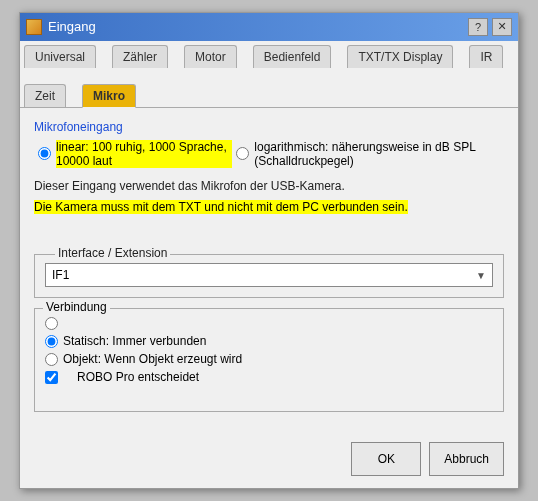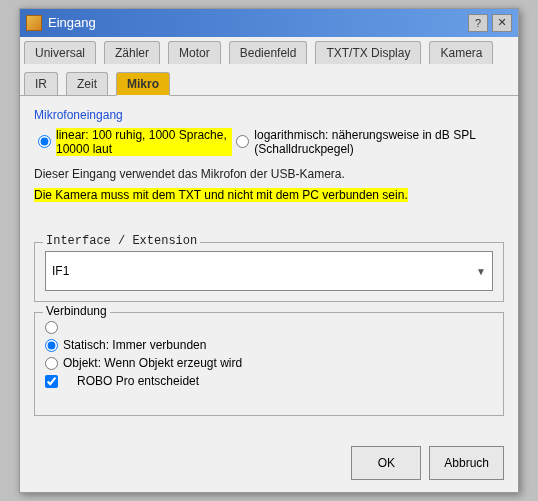--- a/index.html
+++ b/index.html
@@ -65,21 +65,21 @@
       font-size: 11px;
       cursor: pointer;
       color: #333;
     }
 
     .tab-bar {
       display: flex;
       background: #f0f0f0;
       border-bottom: 1px solid #aaa;
       padding: 4px 4px 0;
-      gap: 8px;
+      gap: 16px;
       flex-wrap: wrap;
     }
     .tab {
       padding: 4px 10px;
       background: #ddd;
       border: 1px solid #aaa;
       border-bottom: none;
       cursor: pointer;
       font-size: 12px;
       color: #333;
@@ -139,36 +139,35 @@
 
     .group-box {
       border: 1px solid #aaa;
       padding: 8px 10px 10px;
       margin-bottom: 10px;
       position: relative;
     }
     .group-box-label {
       position: absolute;
       top: -9px;
-      left: 8px;
+      left: 20px;
       background: #f0f0f0;
       padding: 0 3px;
       font-size: 12px;
       color: #222;
-      font-family: Liberation Mono, monospace;
     }
 
     .select-row {
       display: flex;
       align-items: center;
       gap: 6px;
     }
     .select-box {
       flex: 1;
-      height: 40px;
+      height: 24px;
       border: 1px solid #888;
       background: white;
       font-size: 12px;
       padding: 0 6px;
       display: flex;
       align-items: center;
       justify-content: space-between;
       cursor: pointer;
     }
     .select-arrow {
@@ -240,21 +239,20 @@
       <div class="title-btn close">✕</div>
     </div>
   </div>
 
   <div class="tab-bar">
     <div class="tab">Universal</div>
     <div class="tab">Zähler</div>
     <div class="tab">Motor</div>
     <div class="tab">Bedienfeld</div>
     <div class="tab">TXT/TX Display</div>
-    <div class="tab">Kamera</div>
     <div class="tab">IR</div>
     <div class="tab">Zeit</div>
     <div class="tab active">Mikro</div>
   </div>
 
   <div class="content">
 
     <div class="section-label">Mikrofoneingang</div>
 
     <div class="radio-group">

